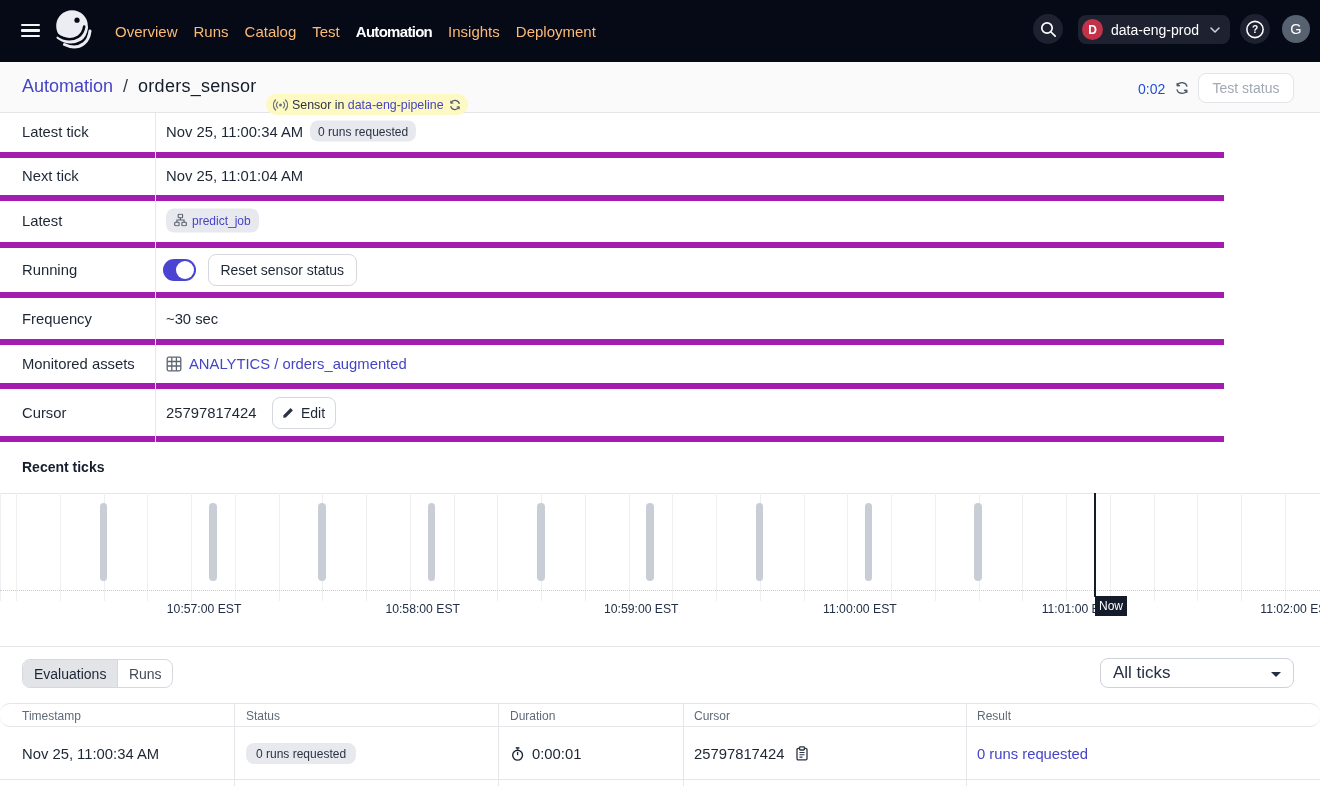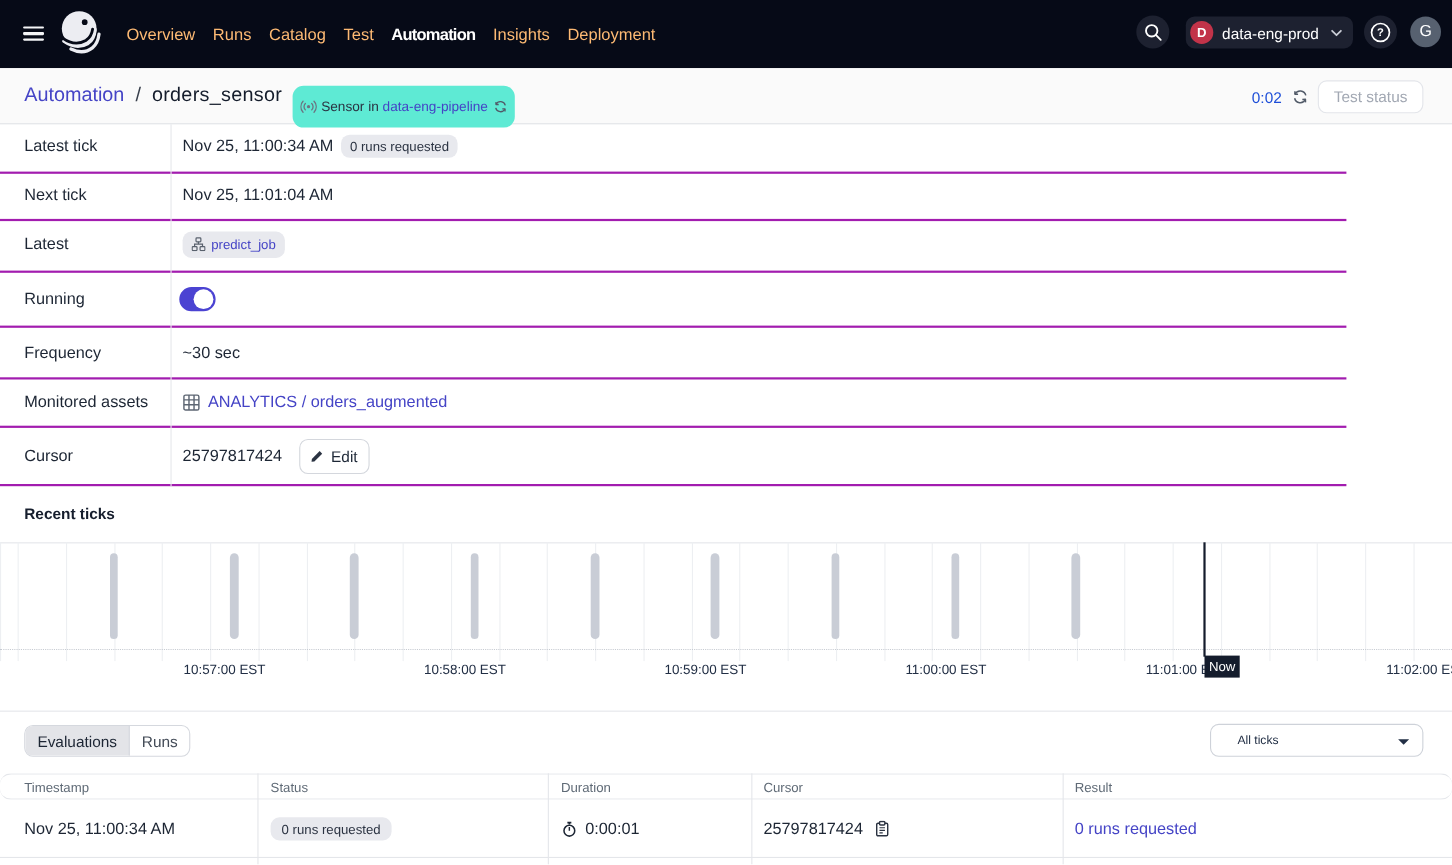--- a/index.html
+++ b/index.html
@@ -25,31 +25,31 @@
   .depl .txt { color:#fff; font-size:14px; margin-left:8px; }
   .avatar { position:absolute; left:1282px; top:15px; width:28px; height:28px; border-radius:50%;
             background:#576170; color:#fff; font-size:14.5px; display:flex; align-items:center;
             justify-content:center; }
   
   .phead { position:absolute; left:0; top:62px; width:1320px; height:51px; background:#fafafa;
            border-bottom:1px solid #e2e4e8; }
   .crumb { position:absolute; left:22px; top:76px; font-size:18px; color:#161e2d; }
   .crumb a { color:#4544c6; text-decoration:none; }
   .crumb .sl { color:#39404d; margin:0 5px; }
-  .badge { position:absolute; left:266px; top:78px; height:38px; background:#5eead4; border-radius:10px;
+  .badge { position:absolute; left:266px; top:94px; height:21px; background:#fef9c3; border-radius:10px;
            display:flex; align-items:center; padding:0 7px; font-size:12.4px; color:#2b3342; }
   .badge a { color:#4544c6; text-decoration:none; }
   .btn { border:1px solid #d4d7dd; background:#fff; border-radius:8px; font-size:14px; color:#1d2736;
          display:inline-flex; align-items:center; justify-content:center;
          font-family:"Liberation Sans", sans-serif; }
   .testbtn { position:absolute; left:1198px; top:73px; width:96px; height:30px; border-radius:8px;
              border:1px solid #e3e5ea; background:#fff; color:#a2a8b3; font-size:14px;
              display:flex; align-items:center; justify-content:center; }
   
-  .prow { position:absolute; left:0; width:1224px; border-bottom:2px solid #a21caf;
+  .prow { position:absolute; left:0; width:1224px; border-bottom:6px solid #a21caf;
           display:flex; align-items:center; }
   .plabel { position:absolute; left:22px; font-size:14.8px; color:#1d2634; }
   .pval  { position:absolute; left:166px; display:flex; align-items:center; font-size:14.8px; color:#1d2634; }
   .vdiv { position:absolute; left:155px; top:113px; width:1px; height:329px; background:#e6e8ec; }
   .tag { background:#e8e9ee; border-radius:8px; font-size:12px; color:#2b3342; height:21px;
          display:inline-flex; align-items:center; padding:0 8px; }
   .link { color:#4544c6; text-decoration:none; }
   .toggle { width:33.5px; height:22px; margin-left:-3.5px; border-radius:11px; background:#4b43d2; position:relative; }
   .toggle .knob { position:absolute; right:2px; top:2px; width:18px; height:18px; border-radius:50%;
                   background:#fff; }
@@ -67,21 +67,21 @@
             color:#fff; font-size:12px; display:flex; align-items:center; justify-content:center; }
   .botline { position:absolute; left:0; top:646px; width:1320px; height:1px; background:#e4e6ea; }
   
   .tabs { position:absolute; left:22px; top:659px; height:29px; border:1px solid #d5d8de;
           border-radius:8px; display:flex; overflow:hidden; background:#fff; }
   .tabs .t1 { background:#e3e4e8; color:#1d2634; font-size:14px; padding:0 11px; display:flex;
               align-items:center; border-right:1px solid #d5d8de; }
   .tabs .t2 { color:#434b57; font-size:14px; padding:0 10.5px; display:flex; align-items:center; }
   .select { position:absolute; left:1100px; top:658px; width:194px; height:30px; border:1px solid #ced2d9;
             border-radius:8px; background:#fff; display:flex; align-items:center; }
-  .select span { font-size:11px; color:#222f45; margin-left:24px; }
+  .select span { font-size:17px; color:#222f45; margin-left:12px; }
   .select .car { position:absolute; right:12px; top:13px; width:0; height:0;
                  border-left:5px solid transparent; border-right:5px solid transparent;
                  border-top:5px solid #222f45; }
   .thead { position:absolute; left:0; top:703px; width:1320px; height:24px;
            border-top:1px solid #e4e6ea; border-bottom:1px solid #e4e6ea;border-radius:10px; }
   .thead span { position:absolute; top:5px; font-size:12px; color:#5f6a76; }
   .tcol { position:absolute; top:703px; width:1px; height:83px; background:#e4e6ea; }
   .trow1 { position:absolute; left:0; top:727px; width:1320px; height:53px;
            border-bottom:1px solid #e4e6ea; }
   .cell { position:absolute; top:0; height:53px; display:flex; align-items:center;
@@ -180,20 +180,21 @@
         <a class="link">predict_job</a>
       </span>
     </div>
   </div>
 <div class="prow" style="top:248px;height:50px;">
  <div class="plabel" style="transform:translateY(0px)">Running</div>
  <div class="pval" style="transform:translateY(0px)">
       <div class="toggle">
         <div class="knob"></div>
       </div>
+        <div class="btn" style="width:148.5px;height:32px;margin-left:12px;">Reset sensor status</div>
     </div>
   </div>
 <div class="prow" style="top:298px;height:47px;">
  <div class="plabel" style="transform:translateY(0px)">Frequency</div>
  <div class="pval" style="transform:translateY(0px)">~30 sec</div>
   </div>
 <div class="prow" style="top:345px;height:44px;">
  <div class="plabel" style="transform:translateY(0px)">Monitored assets</div>
  <div class="pval" style="transform:translateY(0px)">
       <svg width="16" height="16" viewBox="0 0 16 16" style="margin-right:7px">

